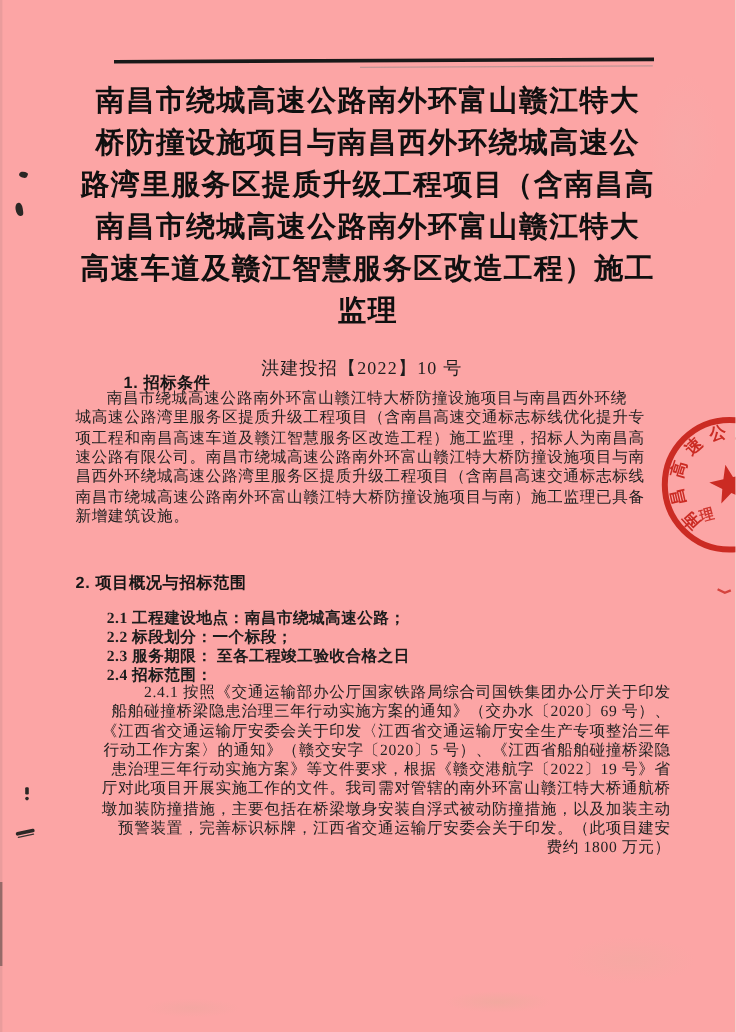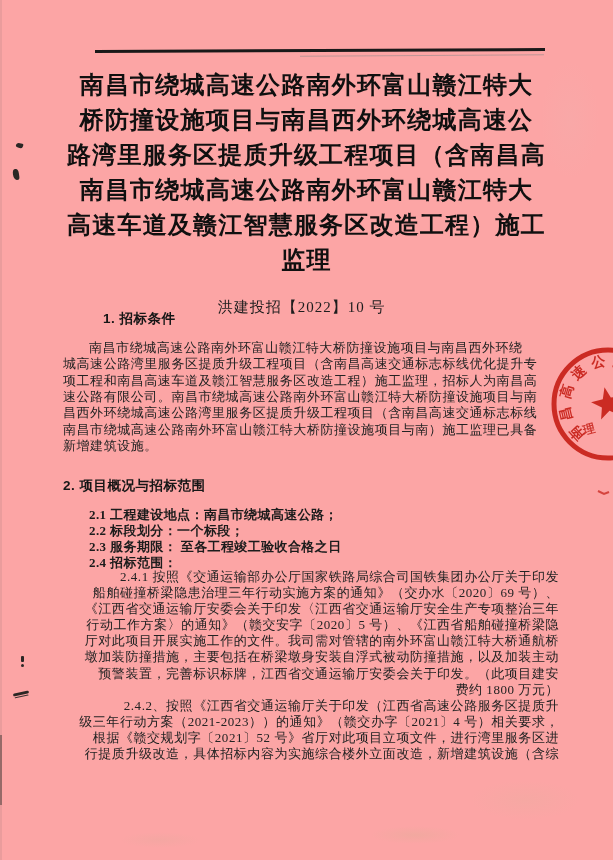--- a/index.html
+++ b/index.html
@@ -44,21 +44,21 @@
   }
   .s1h{top:310px;margin-left:40px;}
   .s2h{top:477px;}
   
   .para .line{
     height:16.35px;line-height:16.35px;
     font-size:13px;letter-spacing:.55px;color:#232323;
     white-space:nowrap;
   }
   .para .line:first-child{text-indent:26px;}
-  .p1{position:absolute;left:63px;top:340px;width:496px;}
+  .p1{position:absolute;left:63px;top:324px;width:496px;}
   .items{position:absolute;left:63px;top:507px;width:496px;}
   .item-line{
     height:15.9px;line-height:15.9px;text-indent:26px;
     font-family:Liberation Serif, serif;
     font-weight:700;font-size:13px;letter-spacing:.4px;color:#1c1c1c;
     white-space:nowrap;
   }
   .paras{position:absolute;left:63px;top:569px;width:496px;}
   .paras .para .line{height:16.1px;line-height:16.1px;text-align:right;}
   
@@ -133,30 +133,25 @@
       <div class="item-line">2.3 服务期限： 至各工程竣工验收合格之日</div>
       <div class="item-line">2.4 招标范围：</div>
     </div>
 
   <div class="paras">
     <div class="para">
         <div class="line">2.4.1 按照《交通运输部办公厅国家铁路局综合司国铁集团办公厅关于印发</div>
         <div class="line">船舶碰撞桥梁隐患治理三年行动实施方案的通知》（交办水〔2020〕69 号）、</div>
         <div class="line">《江西省交通运输厅安委会关于印发〈江西省交通运输厅安全生产专项整治三年</div>
         <div class="line">行动工作方案〉的通知》（赣交安字〔2020〕5 号）、《江西省船舶碰撞桥梁隐</div>
+        <div class="line">患治理三年行动实施方案》等文件要求，根据《赣交港航字〔2022〕19 号》省</div>
         <div class="line">厅对此项目开展实施工作的文件。我司需对管辖的南外环富山赣江特大桥通航桥</div>
         <div class="line">墩加装防撞措施，主要包括在桥梁墩身安装自浮式被动防撞措施，以及加装主动</div>
         <div class="line">预警装置，完善标识标牌，江西省交通运输厅安委会关于印发。（此项目建安</div>
         <div class="line">费约 1800 万元）</div>
-      </div>
-    <div class="para">
-        <div class="line">2.4.2、按照《江西省交通运输厅关于印发（江西省高速公路服务区提质升</div>
-        <div class="line">级三年行动方案（2021-2023））的通知》（赣交办字〔2021〕4 号）相关要求，</div>
-        <div class="line">根据《赣交规划字〔2021〕52 号》省厅对此项目立项文件，进行湾里服务区进</div>
-        <div class="line">行提质升级改造，具体招标内容为实施综合楼外立面改造，新增建筑设施（含综</div>
       </div>
   </div>
 
   <svg class="seal" viewBox="0 0 130 185" xmlns="http://www.w3.org/2000/svg">
     <circle class="seal-ring" cx="80" cy="76" r="54"></circle>
     <path class="seal-star" transform="translate(80,76) rotate(-12)" d="M0,-17 L-4.1,-5.7 L-16.2,-5.3 L-6.7,2.2 L-10,13.8 L0,7 L10,13.8 L6.7,2.2 L16.2,-5.3 L4.1,-5.7 Z"></path>
     <g id="seal-arc">
         <text x="48.6" y="105.3" transform="rotate(-133 48.6 105.3)" class="seal-arc-char">南</text>
         <text x="38.1" y="85.7" transform="rotate(-103 38.1 85.7)" class="seal-arc-char">昌</text>
         <text x="38.9" y="63.4" transform="rotate(-73 38.9 63.4)" class="seal-arc-char">高</text>

